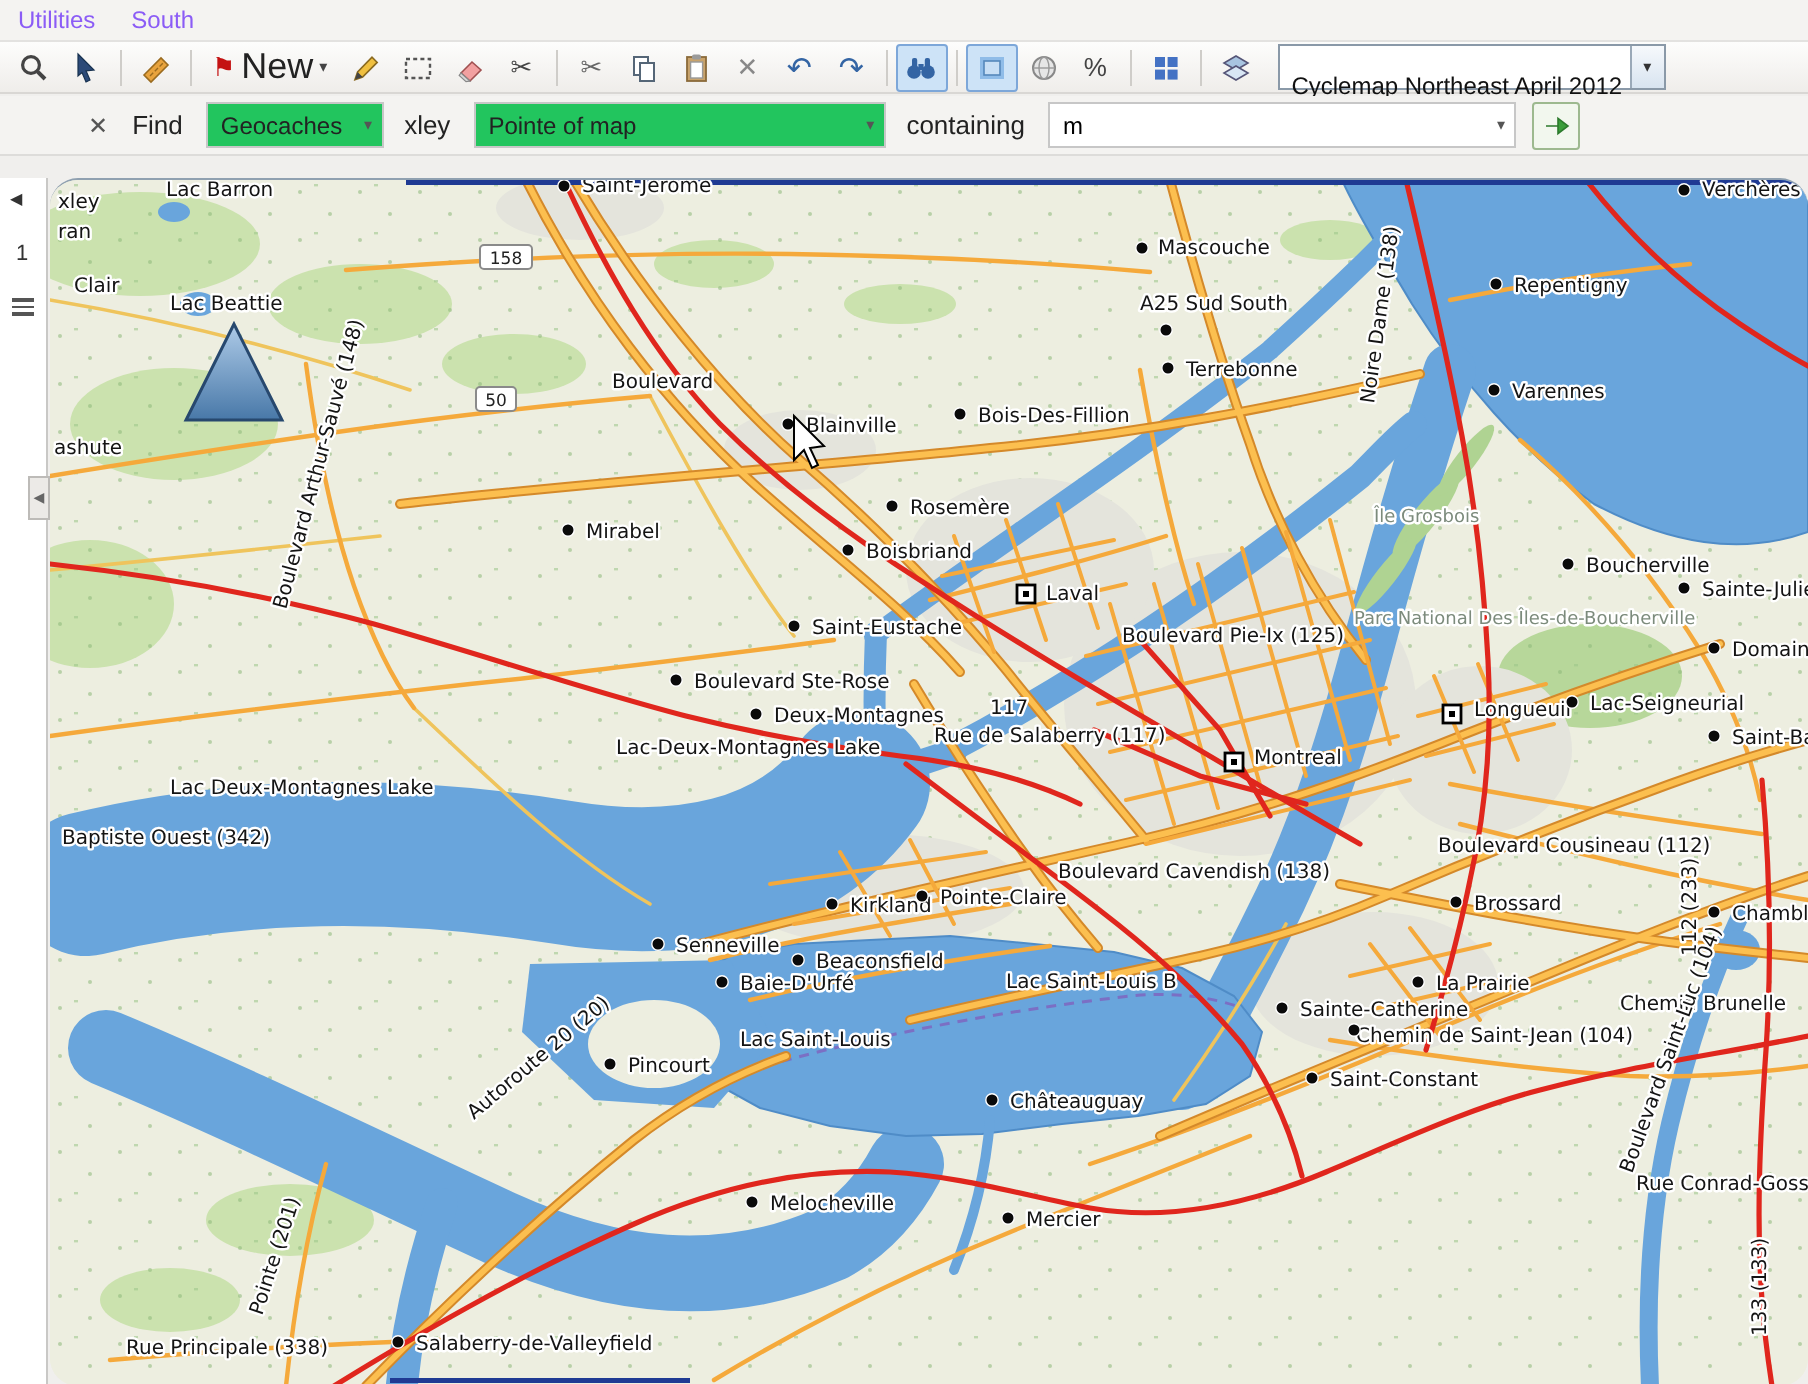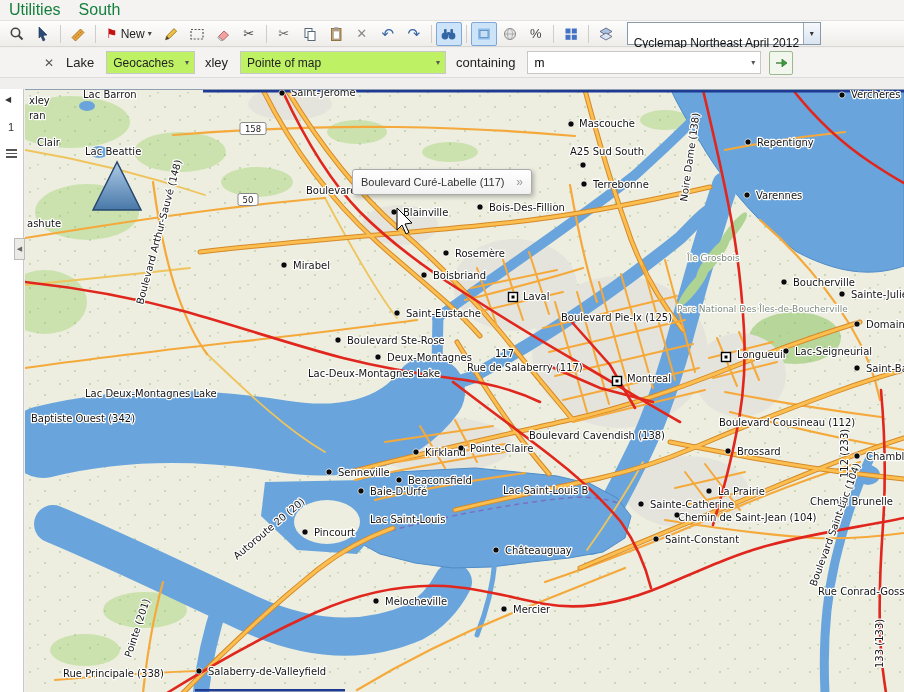--- a/index.html
+++ b/index.html
@@ -1,50 +1,50 @@
 <!DOCTYPE html>
 <html><head>
 <meta charset="utf-8">
 <style>
   html,body{margin:0;padding:0;}
   body{width:904px;height:692px;overflow:hidden;background:#F0EFED;
        font-family:"Liberation Sans","DejaVu Sans",sans-serif;position:relative;}
 
   
   .menubar{position:absolute;left:0;top:0;width:904px;height:20px;background:#F4F3F1;
-           display:flex;align-items:center;font-size:16px;color:#15803d;border-bottom:1px solid #E3E2E0;}
+           display:flex;align-items:center;font-size:12px;color:#8b5cf6;border-bottom:1px solid #E3E2E0;}
   .menu-item{padding:2px 9px;cursor:default;}
 
   
   .toolbar{position:absolute;left:0;top:21px;width:904px;height:26px;
            background:linear-gradient(#FDFDFC,#EFEDEA);display:flex;align-items:center;
            padding:0 4px;box-sizing:border-box;border-bottom:1px solid #D9D7D4;}
   .tbtn{width:24px;height:22px;display:flex;align-items:center;justify-content:center;
         border:1px solid transparent;border-radius:2px;flex:0 0 auto;}
   .tbtn.active{background:#CDE3F7;border:1px solid #7DA7D9;}
   .tbtn svg{display:block;}
   .tbtn-new{height:22px;display:flex;align-items:center;gap:3px;padding:0 5px;border:1px solid transparent;border-radius:2px;}
   .tbtn-new .flag{color:#C41212;font-size:13px;line-height:1;}
-  .tbtn-new .lbl{font-size:12px;color:#222;}
+  .tbtn-new .lbl{font-size:18px;color:#222;}
   .tbtn-new .arr{font-size:8px;color:#444;}
   .tsep{width:1px;height:18px;background:#CFCDC9;margin:0 4px;flex:0 0 auto;}
   .glyphbtn{font-size:13px;color:#444;}
   .product-combo{margin-left:8px;height:21px;width:192px;background:#fff;border:1px solid #8A99A8;
                  display:flex;align-items:center;font-size:12px;color:#111;flex:0 0 auto;}
   .product-combo .val{flex:1;padding:0 6px;white-space:nowrap;overflow:hidden;margin-top:19px;}
   .product-combo .combo-arrow{width:16px;height:100%;display:flex;align-items:center;justify-content:center;
                  background:linear-gradient(#F6F9FC,#D8E4F0);border-left:1px solid #9AA9B8;font-size:8px;color:#333;}
 
   
   .findbar{position:absolute;left:0;top:48px;width:904px;height:30px;background:#F4F3F1;
            display:flex;align-items:center;font-size:13px;color:#222;
            padding-left:44px;box-sizing:border-box;border-bottom:1px solid #DDDCDA;}
   .fb-close{font-size:12px;color:#555;margin-right:12px;cursor:default;}
   .fb-label{margin-right:12px;}
-  .fb-combo{height:21px;background:#bef264;border:1px solid #C7C7C7;display:flex;align-items:center;
+  .fb-combo{height:21px;background:#22c55e;border:1px solid #C7C7C7;display:flex;align-items:center;
             font-size:12px;color:#222;margin-right:10px;}
   .fb-combo .val{padding:0 6px;white-space:nowrap;}
   .fb-combo .arr{width:14px;text-align:center;font-size:8px;color:#555;}
   .fb-input{height:21px;width:232px;background:#fff;border:1px solid #C7C7C7;display:flex;align-items:center;margin-right:8px;}
   .fb-input input{border:none;outline:none;flex:1;font-size:12px;padding:0 6px;font-family:inherit;background:transparent;}
   .fb-input .arr{width:14px;text-align:center;font-size:8px;color:#555;}
   .fb-go{width:22px;height:22px;border:1px solid #9DB98F;background:#F2F7EE;display:flex;
          align-items:center;justify-content:center;border-radius:2px;}
 
   
@@ -53,21 +53,21 @@
              border-right:1px solid #C9C8C6;box-sizing:border-box;font-size:11px;color:#333;}
   .sidestrip .scrolltri{position:absolute;left:5px;top:6px;font-size:8px;color:#333;}
   .sidestrip .pagenum{position:absolute;left:8px;top:32px;}
   .sidestrip .hamburger{position:absolute;left:6px;top:58px;width:11px;}
   .sidestrip .hamburger div{height:1.5px;background:#555;margin:2px 0;}
   .collapse-handle{position:absolute;left:14px;top:160px;width:11px;height:22px;background:#ECEAE7;
                    border:1px solid #BDBBB8;display:flex;align-items:center;justify-content:center;
                    font-size:7px;color:#666;box-sizing:border-box;}
 
   .mapwrap{position:absolute;left:25px;top:11px;width:879px;height:603px;background:#EDEEE0;
-           border-top:1px solid #8FA0B0;box-sizing:content-box;overflow:hidden;}
+           border-top:1px solid #8FA0B0;box-sizing:content-box;overflow:hidden;border-radius:14px;}
   .mapwrap svg{position:absolute;left:0;top:0;}
 
   
   .maplabel{font-family:"DejaVu Sans",sans-serif;font-size:10px;fill:#141414;
             paint-order:stroke;stroke:#FFFFFF;stroke-width:2.4px;stroke-linejoin:round;}
   .maplabel.muted{fill:#7C8B7C;font-size:9px;}
   .shield{fill:#FFFFFF;stroke:#8A8A8A;stroke-width:1;}
   .shieldtext{font-family:"DejaVu Sans",sans-serif;font-size:8.5px;fill:#222;text-anchor:middle;}
   .wpt{fill:#0A0A0A;stroke:#FFFFFF;stroke-width:0.7;}
   .river{fill:none;stroke:#69A5DC;stroke-linecap:round;}
@@ -209,21 +209,21 @@
     </svg>
   </div>
   <div class="product-combo">
     <span class="val">Cyclemap Northeast April 2012</span>
     <span class="combo-arrow">▾</span>
   </div>
 </div>
 
 <div class="findbar">
   <span class="fb-close">✕</span>
-  <span class="fb-label">Lake</span>
+  <span class="fb-label">Find</span>
   <div class="fb-combo">
     <span class="val">Geocaches</span>
     <span class="arr">▾</span>
   </div>
   <span class="fb-label">xley</span>
   <div class="fb-combo" style="width:204px;justify-content:space-between">
     <span class="val">Pointe of map</span>
     <span class="arr">▾</span>
   </div>
   <span class="fb-label">containing</span>
@@ -544,18 +544,14 @@
           </g>
           <g>
             <rect x="696.5" y="262.5" width="9" height="9" fill="#FFFFFF" stroke="#000000" stroke-width="1.4"></rect>
             <rect x="699.5" y="265.5" width="3" height="3" fill="#000000"></rect>
           </g>
         </g>
 
       <polygon points="372,118 372,140 377,135 381,144 384,142.5 380,134 387,133" fill="#FFFFFF" stroke="#000000" stroke-width="1"></polygon>
     </svg>
 
-    <div class="map-tooltip">
-      <span>Boulevard Curé-Labelle (117)</span>
-      <span class="chev">»</span>
-    </div>
   </div>
 </div>
 
 </body></html>

